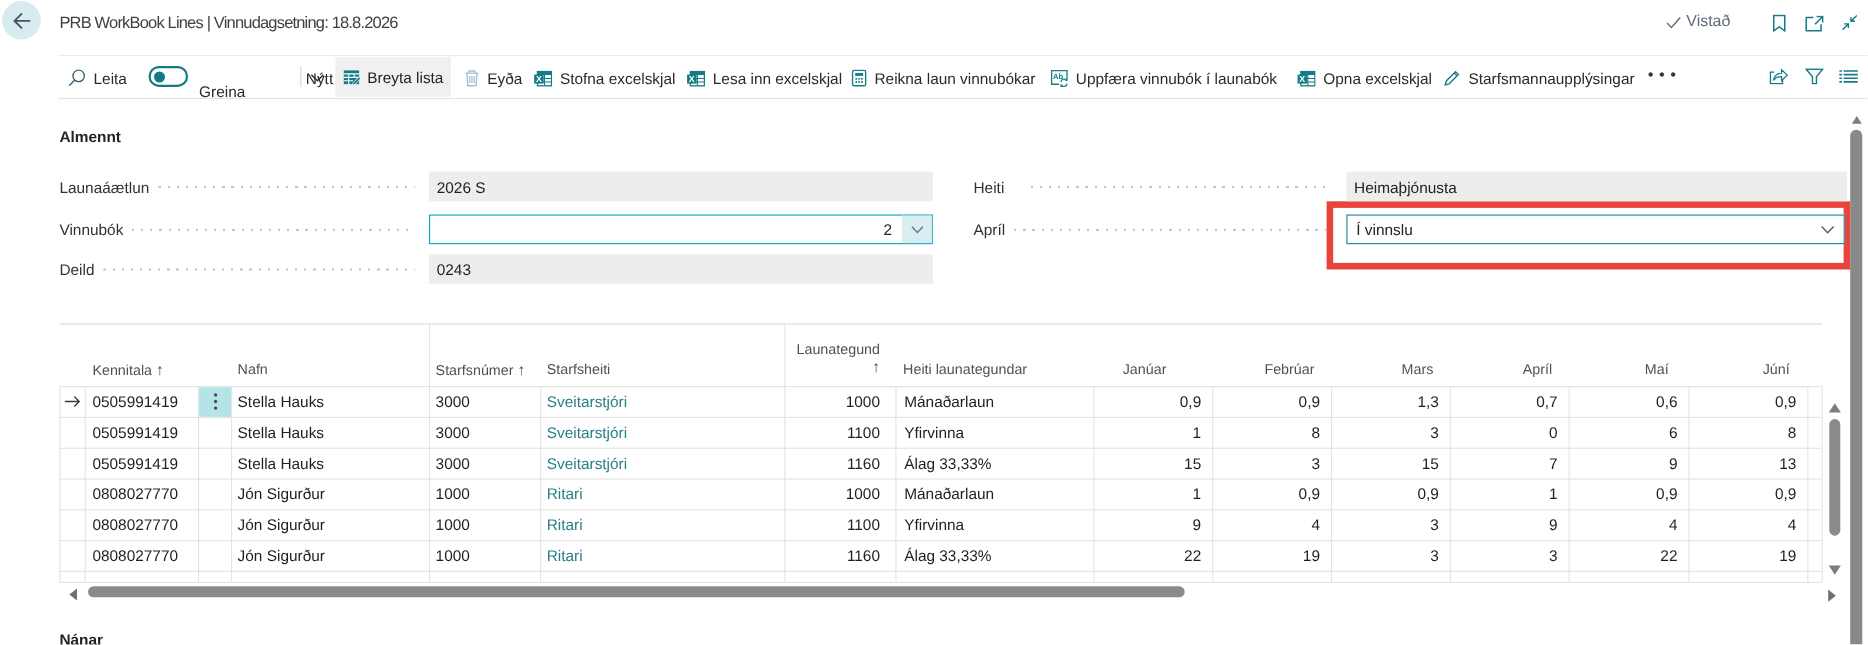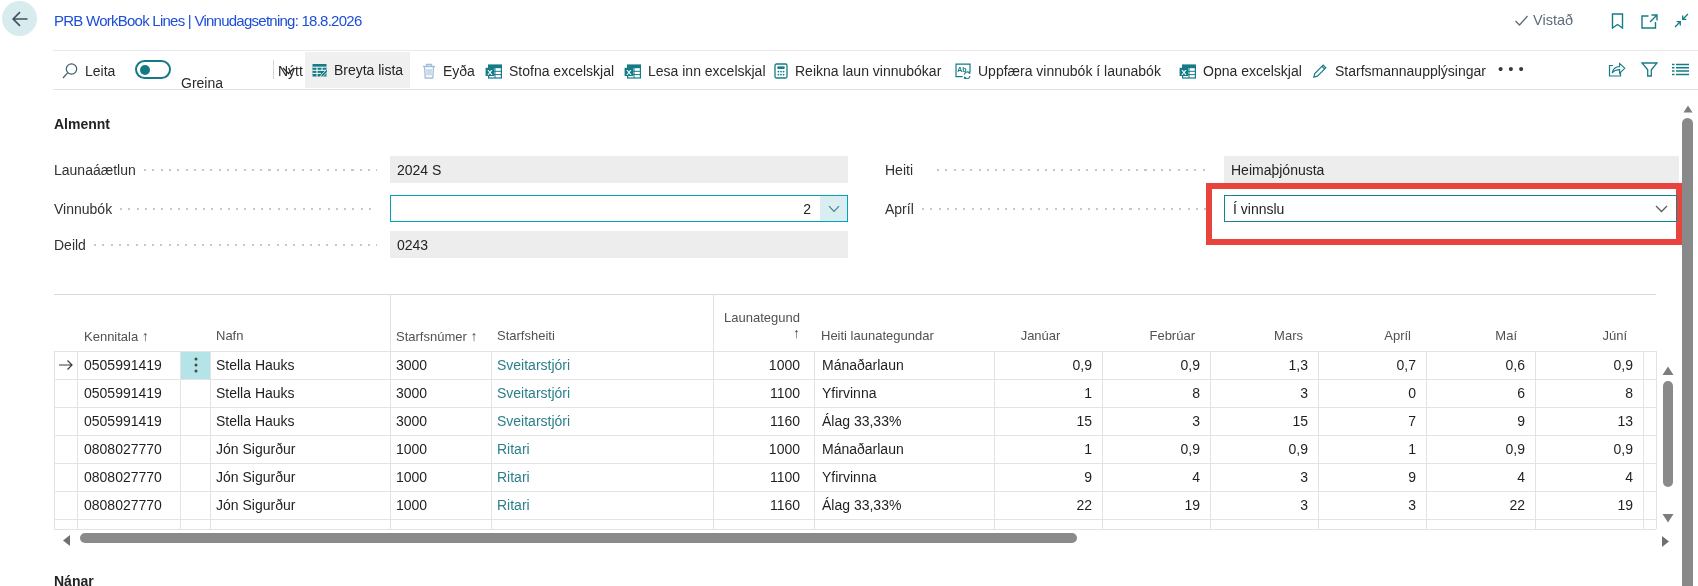--- a/index.html
+++ b/index.html
@@ -2,21 +2,21 @@
 <html><head>
 <meta charset="utf-8">
 <style>
 * { margin:0; padding:0; box-sizing:border-box; }
 html,body { width:1698px; height:586px; background:#fff; font-family:"Liberation Sans",sans-serif; overflow:hidden; }
 body { position:relative; font-size:14px; color:#242424; }
 .abs { position:absolute; }
 
 
 .backcircle { left:2px; top:1px; width:35px; height:35px; border-radius:50%; background:#d8ebee; display:flex; align-items:center; justify-content:center; }
-.title { left:54px; top:12px; font-size:15px; letter-spacing:-0.75px; color:#1d4ed8; }
+.title { left:54px; top:12px; font-size:15px; letter-spacing:-0.75px; color:#404040; }
 .saved { top:12px; left:1514px; font-size:14.5px; color:#5d6b7a; display:flex; align-items:center; gap:4px; }
 .tbicon { top:13px; }
 
 
 .actionbar { left:53px; top:50px; width:1645px; height:40px; border-top:1px solid #eaeaea; border-bottom:1px solid #e3e3e3; background:#fff; }
 .ab-item { position:absolute; top:0; height:38px; display:flex; align-items:center; gap:7px; font-size:14px; color:#2b2a29; white-space:nowrap; }
 .breyta-box { left:305px; top:0; width:105px; height:35px; background:#f1f0f0; display:flex; align-items:center; justify-content:center; gap:7px; }
 
 
 .toggle { left:135px; top:10px; width:36px; height:19px; border:2px solid #137a85; border-radius:10px; background:#fff; }
@@ -186,21 +186,21 @@
 </div>
 
 <div class="abs secheader">Almennt</div>
 
 <div class="abs" style="left:1206px; top:183px; width:476px; height:62px; border:6px solid #e8443d;"></div>
 
 <div class="formrow" style="left:54px; top:156px; width:330px;">
     <span class="flabel">Launaáætlun</span>
     <span class="leader"></span>
   </div>
-<div class="ffield gfield" style="left:390px; top:156px; width:458px;">2024 S</div>
+<div class="ffield gfield" style="left:390px; top:156px; width:458px;">2026 S</div>
 
 <div class="formrow" style="left:54px; top:195px; width:330px;">
     <span class="flabel">Vinnubók</span>
     <span class="leader"></span>
   </div>
 <div class="ffield wfield" style="left:390px; top:195px; width:458px; border-color:#00a4b8;">
   <span style="position:absolute; right:36px;">2</span>
   <div style="position:absolute; right:0; top:0; bottom:0; width:27px; background:#daeef1; display:flex; align-items:center; justify-content:center;">
     <svg width="12" height="8" viewBox="0 0 12 8">
         <path d="M1 1.2 L6 6.4 L11 1.2" stroke="#47828e" stroke-width="1.2" fill="none"></path>

